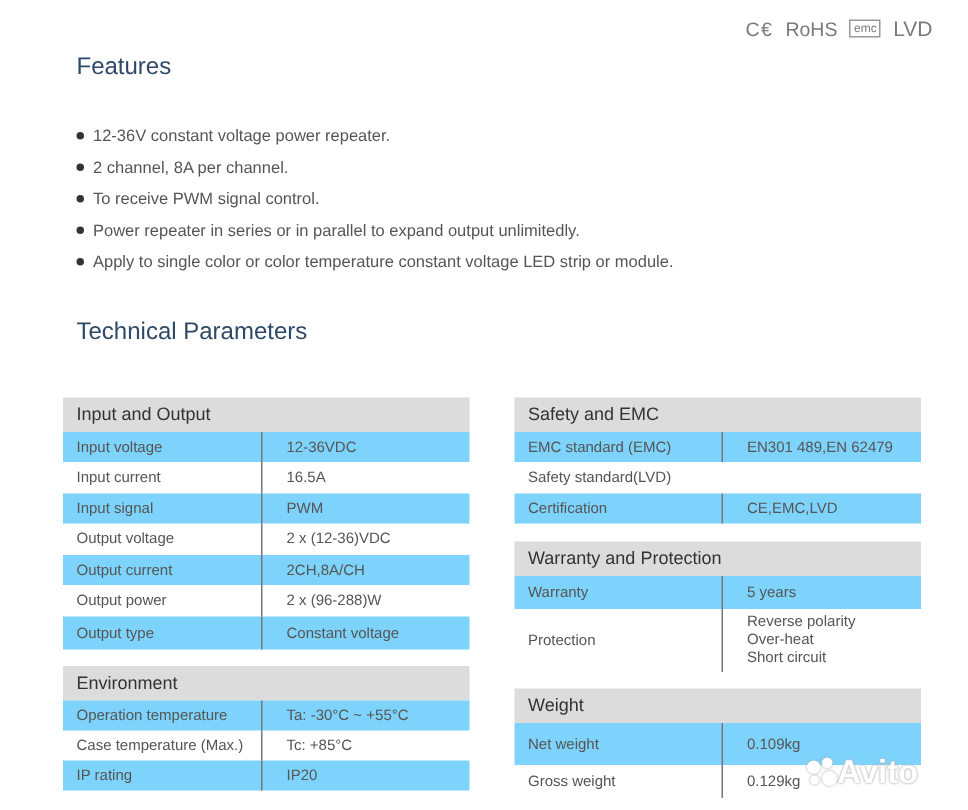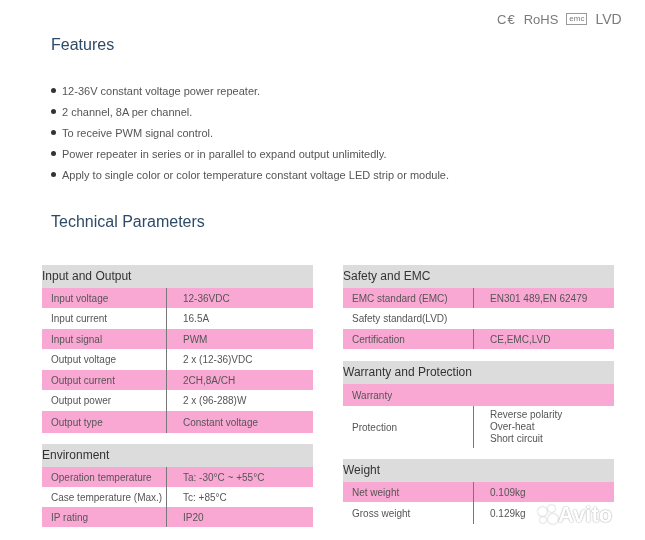--- a/index.html
+++ b/index.html
@@ -33,28 +33,28 @@
     ul.features li { height: 21px; line-height: 18px; display: flex; align-items: center; }
     ul.features li .dot {
       width: 5px; height: 5px; border-radius: 50%; background: #333;
       margin-right: 6px; flex-shrink: 0;
     }
     .tbl {
       position: absolute; width: 271px; font-size: 10px; color: #555;
     }
     .tbl .head {
       background: #dcdcdc; height: 23px; line-height: 23px;
-      font-size: 12px; color: #333;
+      padding-left: 9px; font-size: 12px; color: #333;
     }
     .tbl .row { display: flex; align-items: center; }
-    .tbl .row.alt { background: #f9a8d4; }
+    .tbl .row.alt { background: #7dd3fc; }
     .tbl .k { width: 115px; padding-left: 9px; box-sizing: content-box; }
     .tbl .v {
       flex: 1; border-left: 1px solid #777; padding-left: 16px;
-      align-self: stretch; display: flex; flex-direction: column; justify-content: center;
+      align-self: stretch; display: flex; flex-direction: column; justify-content: center; margin-left: 8px;
     }
     .tbl .v span { display: block; line-height: 12px; }
     #t-io { top: 265px; left: 42px; }
     #t-env { top: 444px; left: 42px; }
     #t-safe { top: 265px; left: 343px; width: 271px; }
     #t-safe .k, #t-warr .k, #t-wt .k { width: 121px; }
     #t-warr { top: 361px; left: 343px; }
     #t-wt { top: 459px; left: 343px; }
     .watermark {
       position: absolute; top: 502px; left: 538px;
@@ -165,34 +165,35 @@
   <div class="row alt" style="height:20px">
       <div class="k">Certification</div>
       <div class="v">CE,EMC,LVD</div>
     </div>
 </div>
 
 <div class="tbl" id="t-warr">
   <div class="head">Warranty and Protection</div>
   <div class="row alt" style="height:22px">
       <div class="k">Warranty</div>
+      <div class="v">5 years</div>
     </div>
   <div class="row" style="height:42px">
     <div class="k">Protection</div>
     <div class="v">
       <span>Reverse polarity</span>
       <span>Over-heat</span>
       <span>Short circuit</span>
     </div>
   </div>
 </div>
 
 <div class="tbl" id="t-wt">
   <div class="head">Weight</div>
-  <div class="row alt" style="height:20px">
+  <div class="row alt" style="height:28px">
       <div class="k">Net weight</div>
       <div class="v">0.109kg</div>
     </div>
   <div class="row" style="height:22px">
       <div class="k">Gross weight</div>
       <div class="v">0.129kg</div>
     </div>
 </div>
 
 <div class="watermark">

